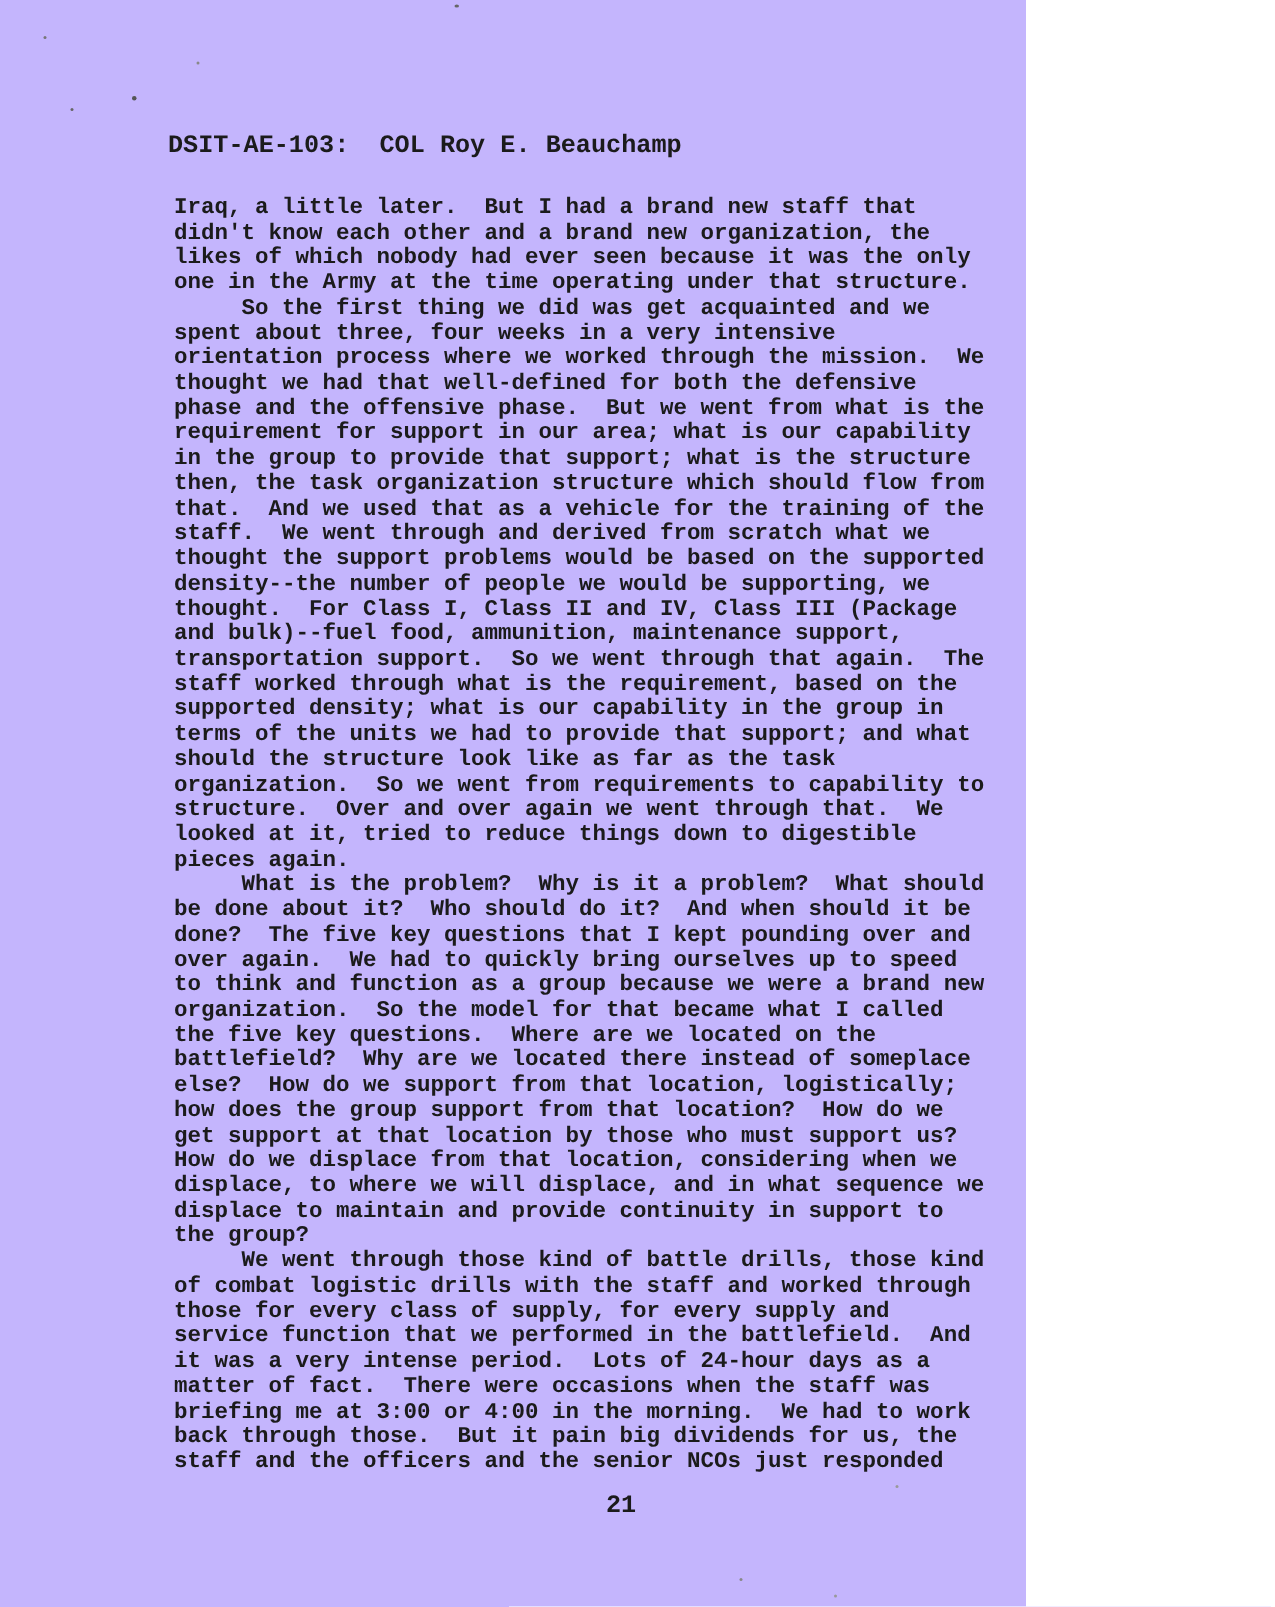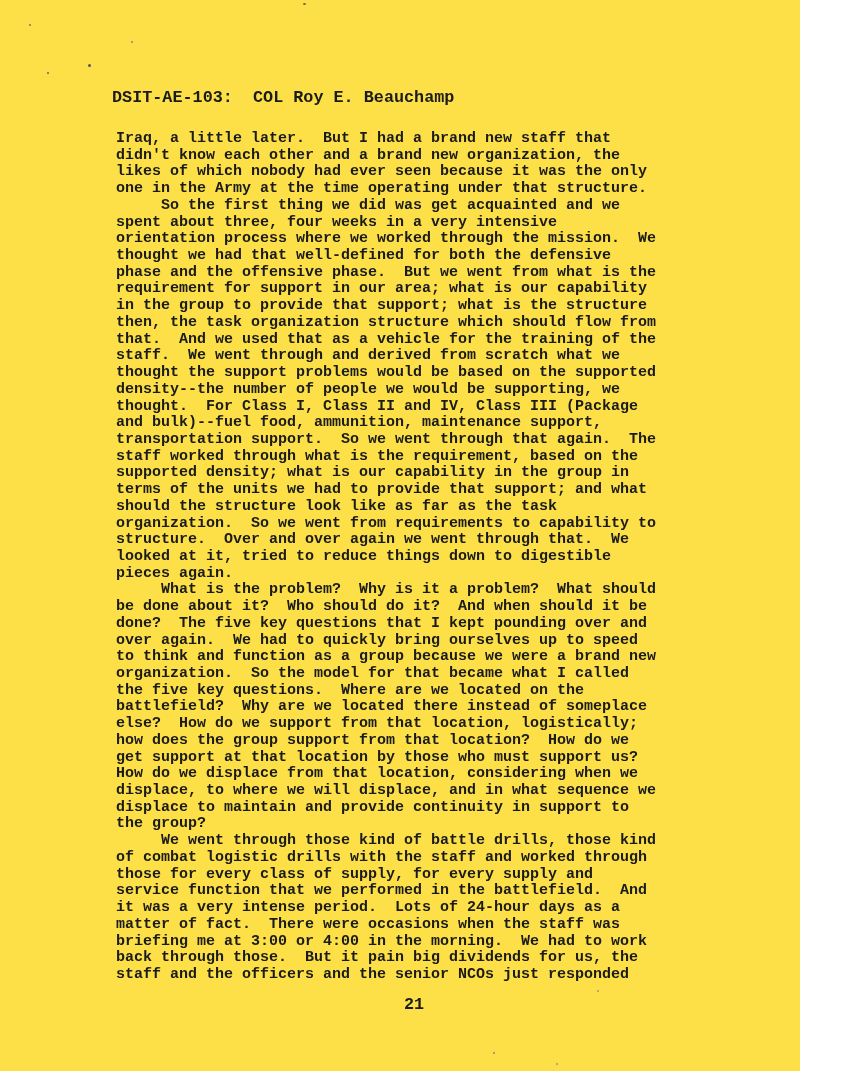--- a/index.html
+++ b/index.html
@@ -2,23 +2,23 @@
 <html><head>
 <meta charset="utf-8">
 <style>
   html, body {
     margin: 0;
     padding: 0;
     background: #ffffff;
   }
   .page {
     position: relative;
-    width: 800px;
+    width: 684px;
     height: 1071px;
-    background: #fde047;
+    background: #c4b5fd;
     overflow: hidden;
     font-family: "Liberation Mono", "DejaVu Sans Mono", monospace;
     color: #1b1b1b;
     text-decoration: underline;
   }
   .doc-header {
     position: absolute;
     left: 112px;
     top: 88px;
     font-size: 16.8px;

